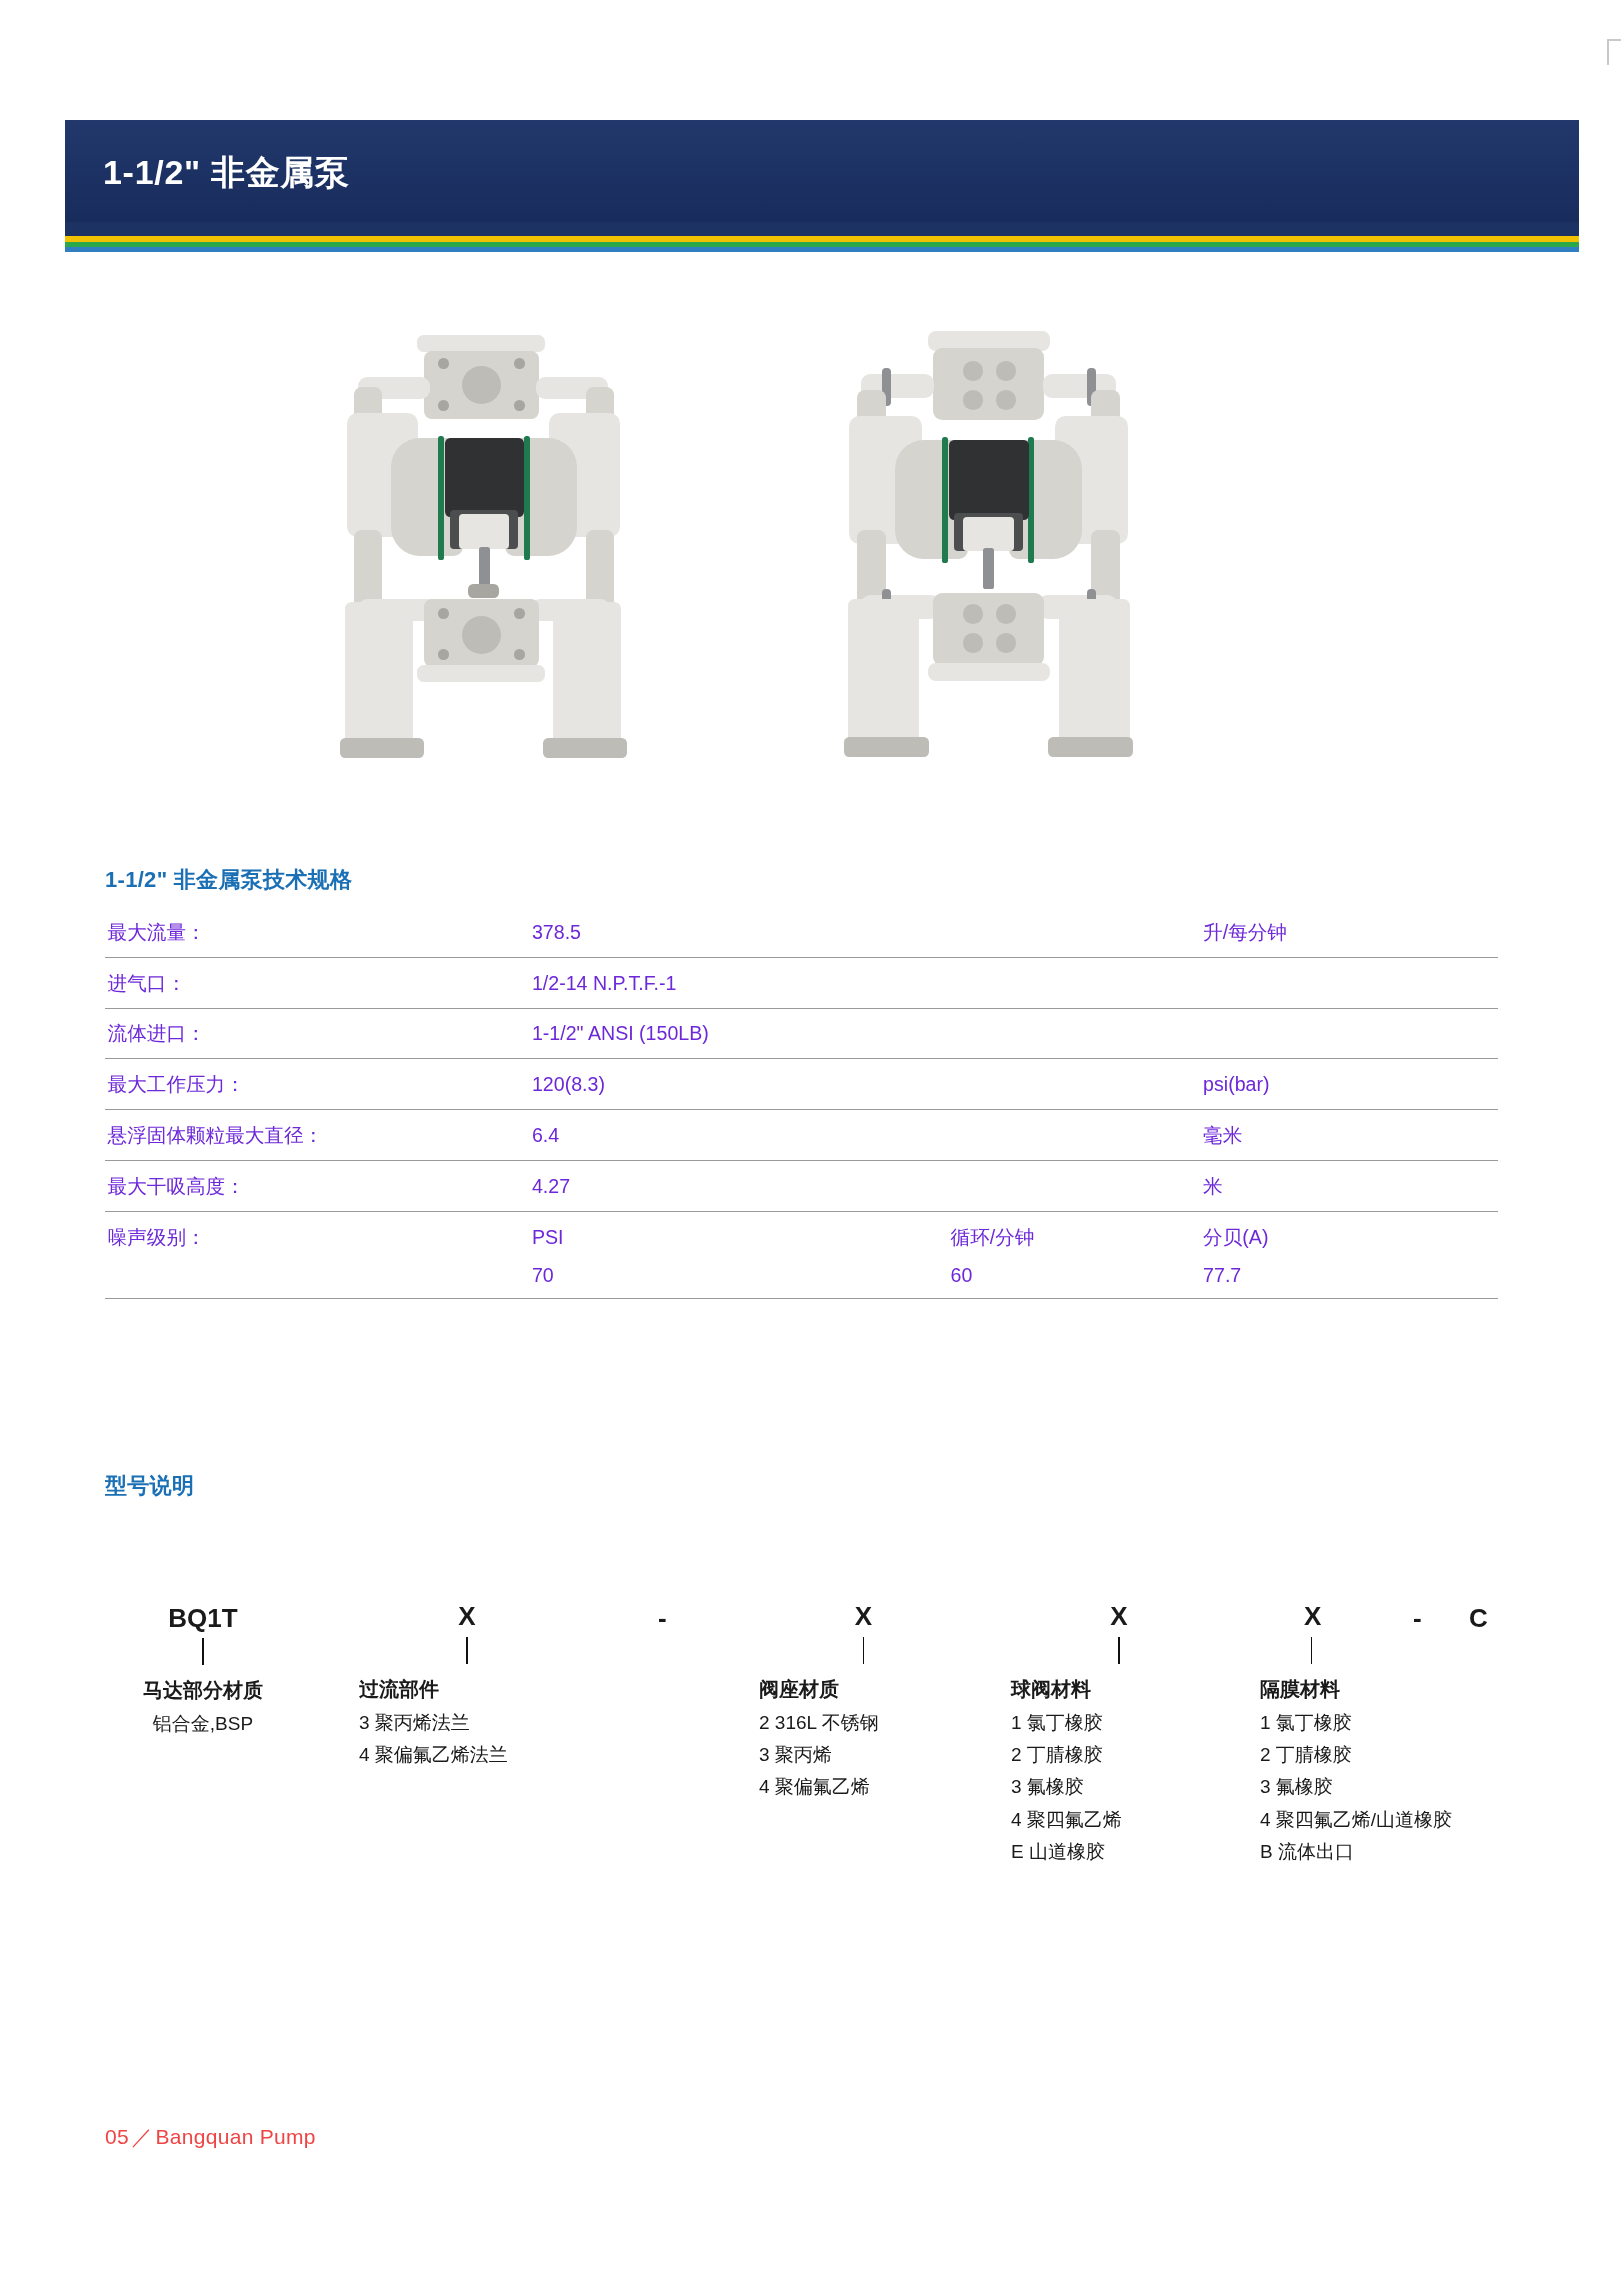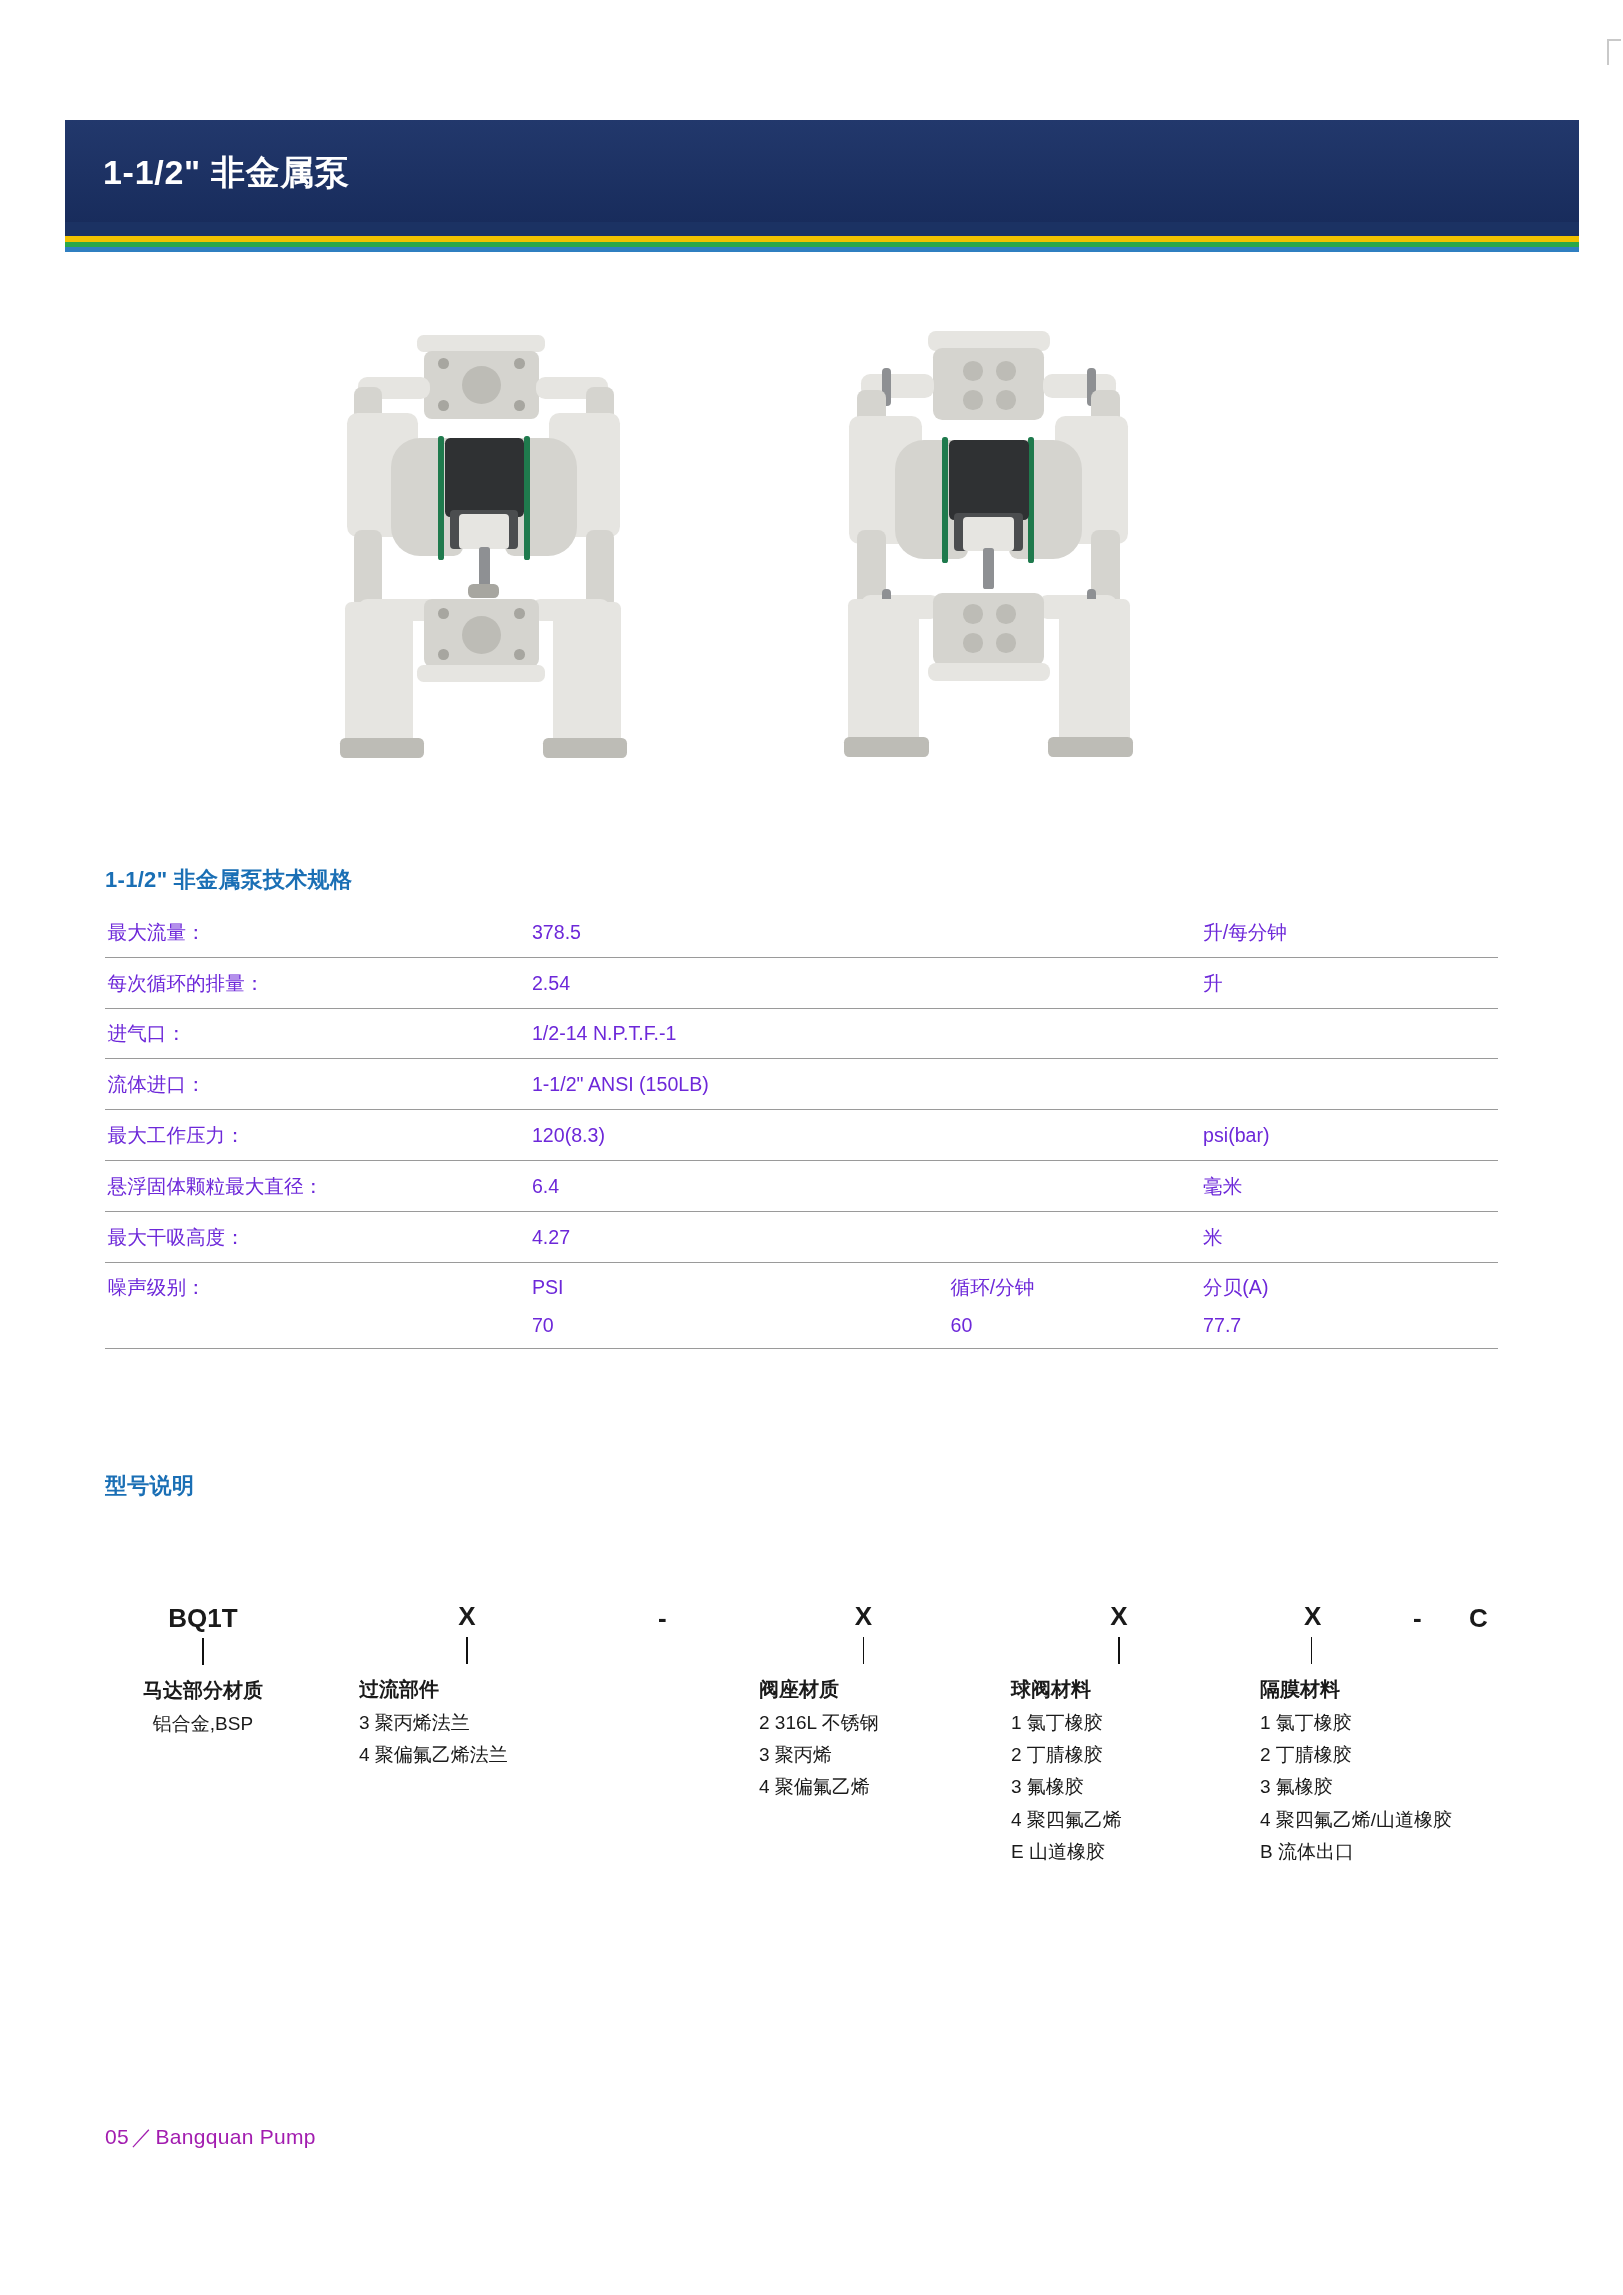--- a/index.html
+++ b/index.html
@@ -204,21 +204,21 @@
     background: #111;
     margin: 3.9px auto 0 auto;
   }
 
   
   .footer {
     position: absolute;
     left: 105px;
     top: 2123px;
     font-size: 21px;
-    color: #a21caf;
+    color: #ef4444;
     letter-spacing: 0.3px;
   }
   .footer .slash { padding: 0 2.6px; }
 
   
   .corner-mark {
     position: absolute;
     background: #c9c9c9;
   }
 </style>
@@ -340,26 +340,20 @@
 
   <div class="sec-title" id="spec-title">1-1/2" 非金属泵技术规格</div>
 
   <table class="spec-table">
     <tbody>
       <tr>
         <td class="c-label">最大流量：</td>
         <td class="c-val">378.5</td>
         <td class="c-pad"></td>
         <td class="c-unit">升/每分钟</td>
-      </tr>
-      <tr>
-        <td class="c-label">每次循环的排量：</td>
-        <td class="c-val">2.54</td>
-        <td class="c-pad"></td>
-        <td class="c-unit">升</td>
       </tr>
       <tr>
         <td class="c-label">进气口：</td>
         <td class="c-val">1/2-14 N.P.T.F.-1</td>
         <td class="c-pad"></td>
         <td class="c-unit"></td>
       </tr>
       <tr>
         <td class="c-label">流体进口：</td>
         <td class="c-val">1-1/2" ANSI (150LB)</td>

